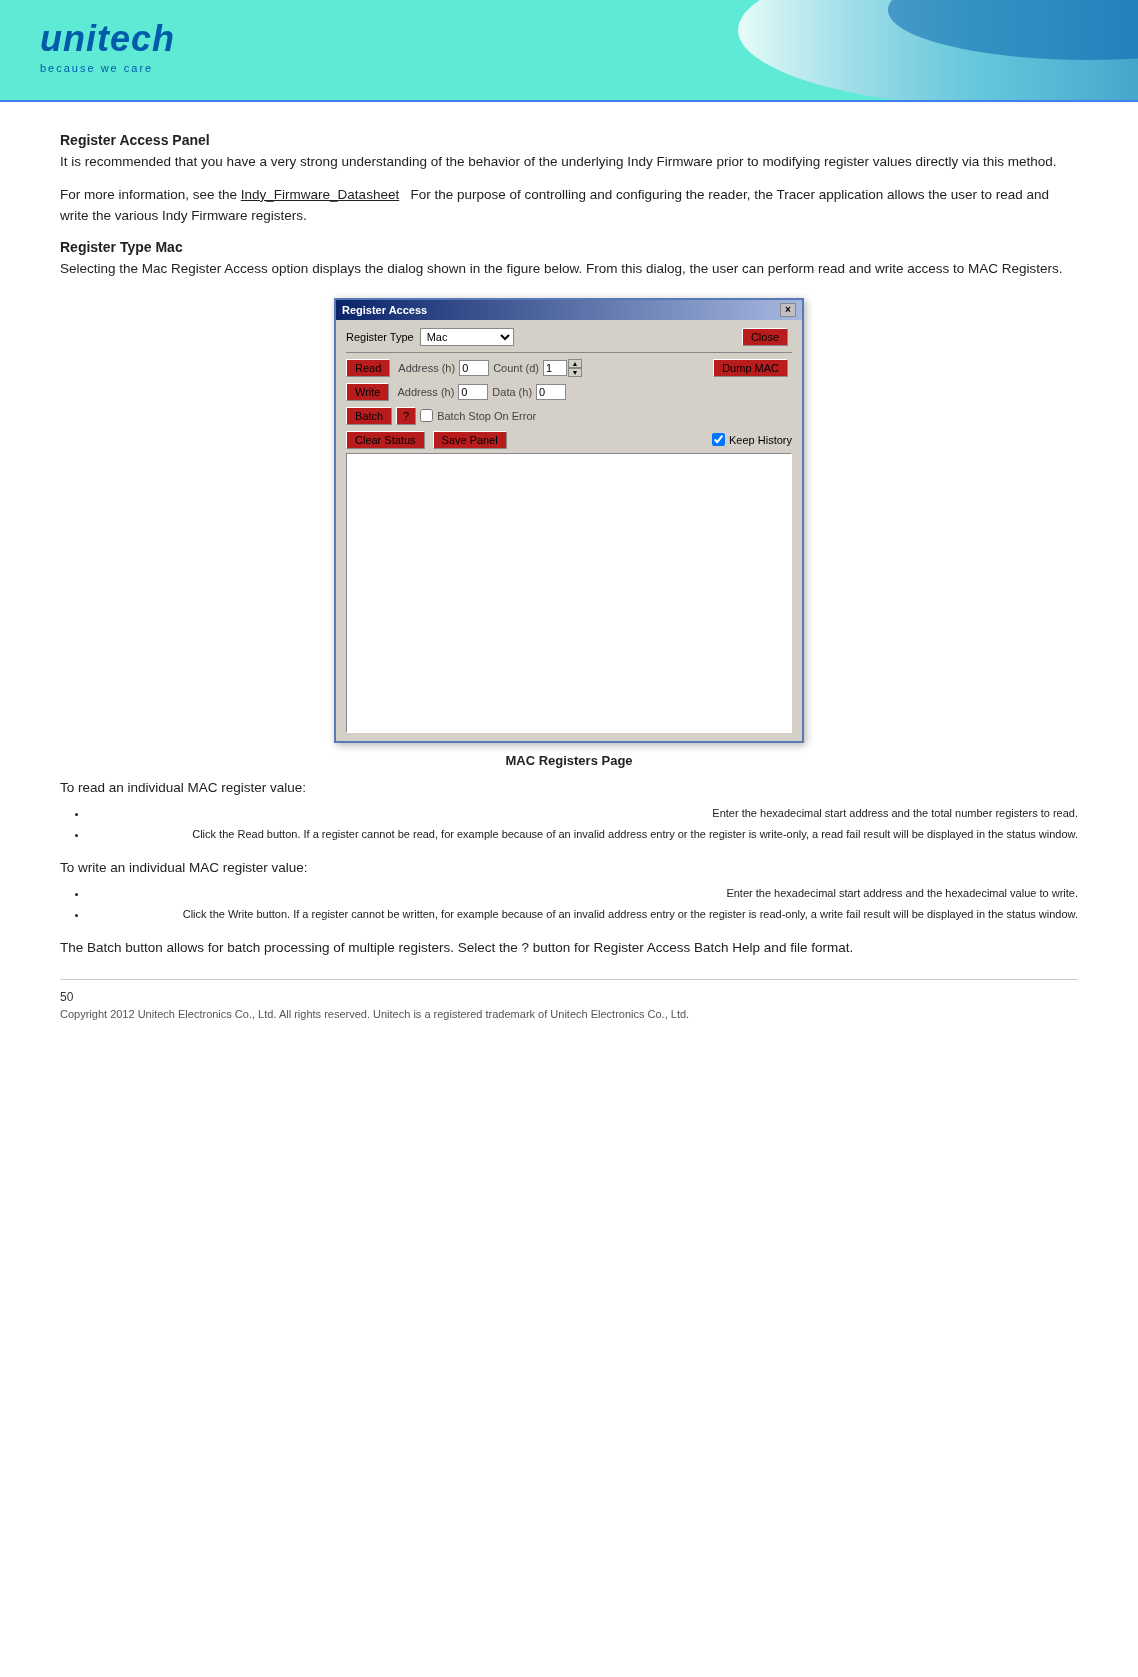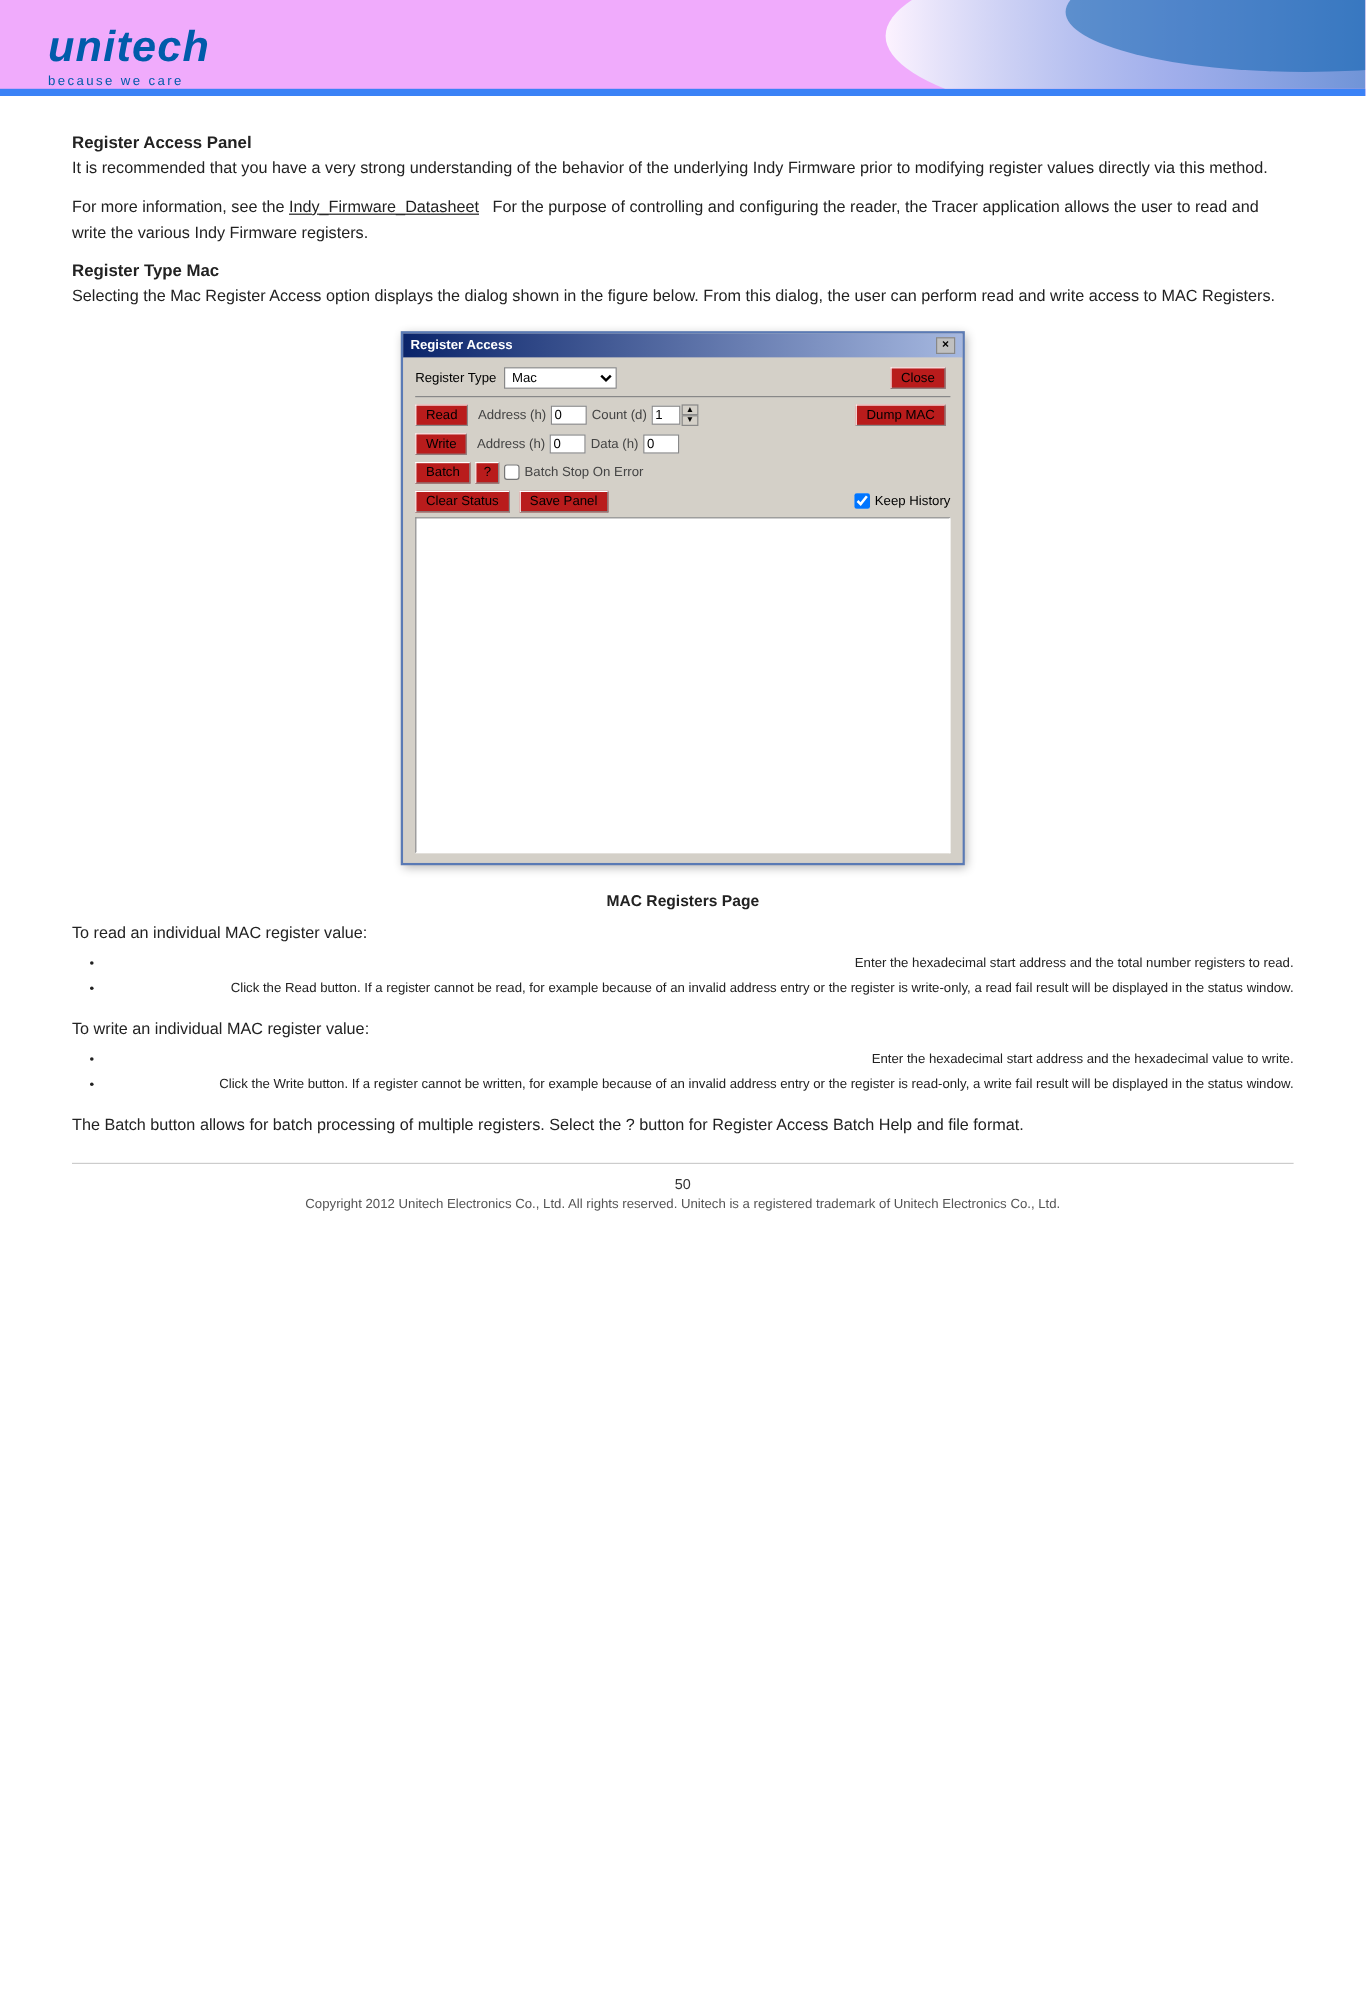--- a/index.html
+++ b/index.html
@@ -8,24 +8,24 @@
       font-size: 14px;
       color: #222;
       background: #fff;
       width: 1138px;
       min-height: 1677px;
     }
 
     
     .header {
       position: relative;
-      height: 80px;
-      background: #f0abfc;
+      height: 102px;
+      background: #5eead4;
       overflow: hidden;
-      border-bottom: 6px solid #3b82f6;
+      border-bottom: 2px solid #3b82f6;
     }
     .header-logo {
       position: absolute;
       top: 18px;
       left: 40px;
       display: flex;
       flex-direction: column;
       align-items: flex-start;
     }
     .logo-unitech {
@@ -191,21 +191,21 @@
       display: flex;
       align-items: center;
       justify-content: center;
       cursor: pointer;
       padding: 0;
     }
     .dialog-caption {
       font-size: 13px;
       font-weight: bold;
       text-align: center;
-      margin-top: 22px;
+      margin-top: 10px;
       color: #222;
     }
 
     
     .bullet-section {
       margin-bottom: 14px;
     }
     .bullet-intro {
       font-size: 13.5px;
       margin-bottom: 6px;
@@ -219,21 +219,21 @@
       text-align: right;
     }
     .bullet-list li {
       margin-bottom: 4px;
     }
 
     
     .footer {
       border-top: 1px solid #ccc;
       padding: 10px 0 0 0;
-      text-align: center;
+      text-align: left;
       font-size: 11px;
       color: #555;
       margin-top: 20px;
     }
     .page-number {
       font-size: 12px;
       color: #333;
       margin-bottom: 4px;
     }
 

